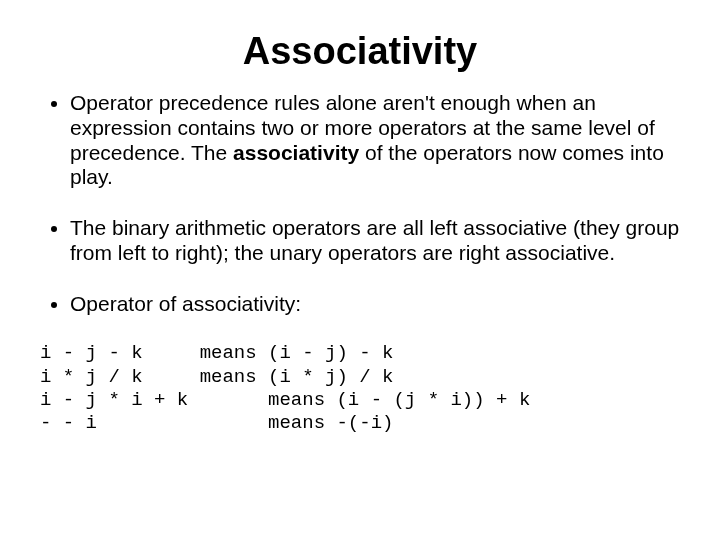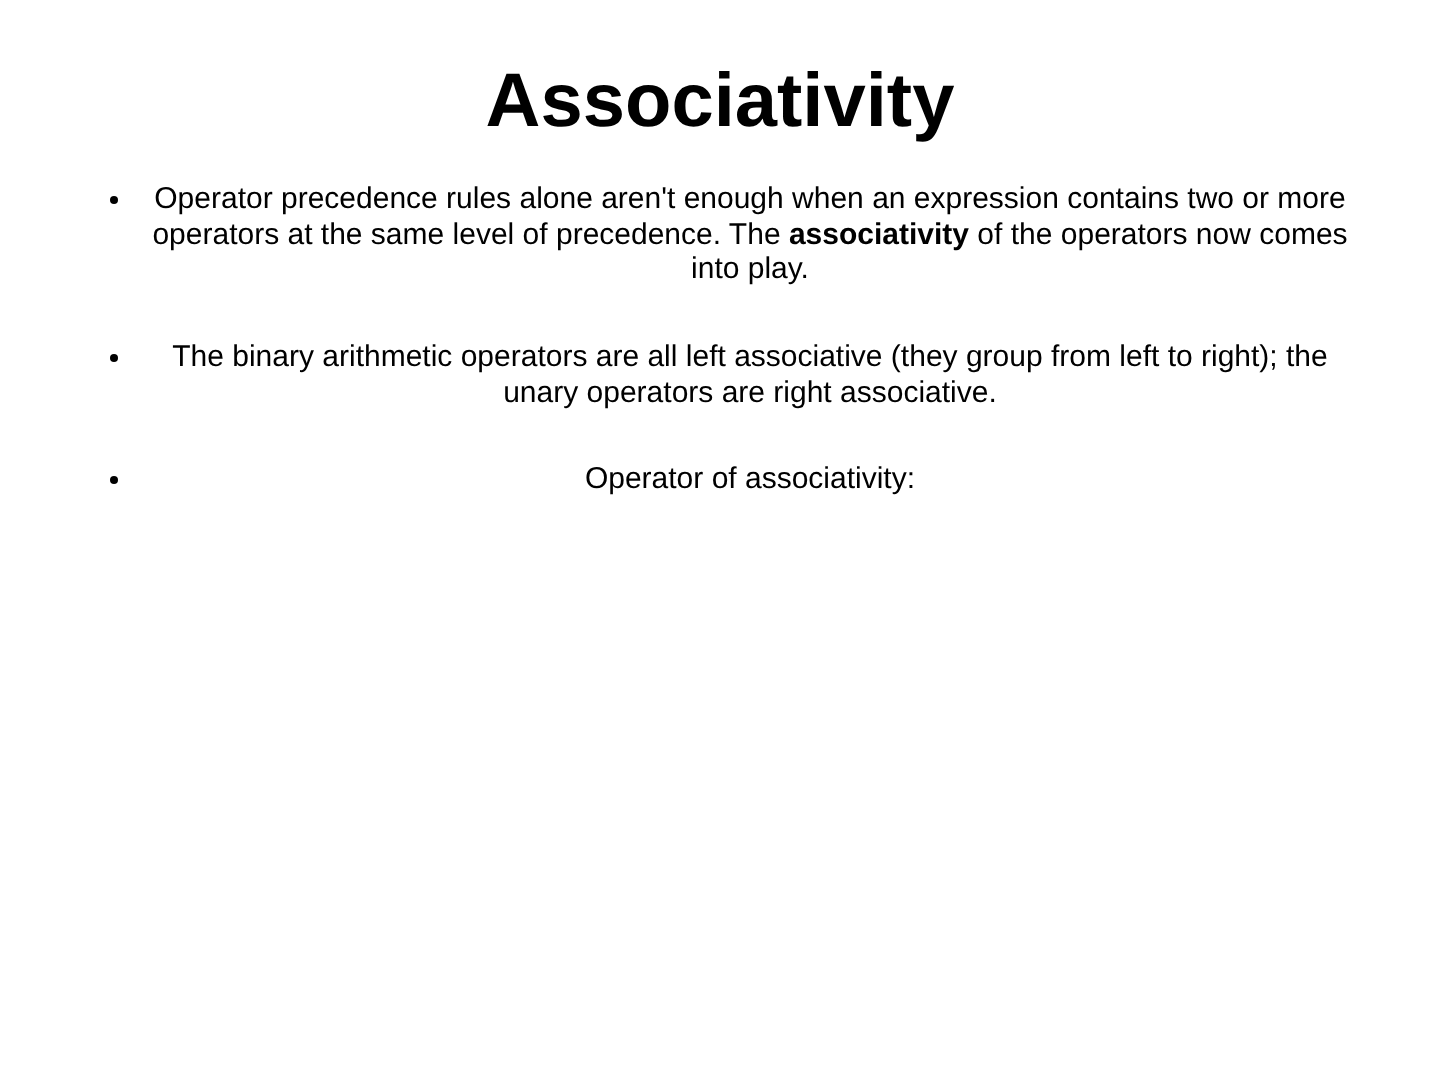--- a/index.html
+++ b/index.html
@@ -22,25 +22,24 @@
     font-size: 38px;
     font-weight: bold;
     margin: 10px 0 18px 0;
   }
   ul.bullets {
     list-style: disc;
     margin: 0;
     padding: 0 0 0 40px;
   }
   ul.bullets > li {
-    font-size: 15px;
+    font-size: 21px;
     line-height: 1.18;
     margin-bottom: 26px;
     padding-right: 10px;
-    text-align: center;
   }
   .assoc-word {
     font-weight: bold;
   }
   pre.examples {
     font-family: "Courier New", Courier, monospace;
     font-size: 19px;
     line-height: 1.22;
     margin: 0 0 0 10px;
     white-space: pre;
@@ -54,14 +53,18 @@
   <div class="title">Associativity</div>
 
   <ul class="bullets">
     <li>
       <span>Operator precedence rules alone aren't enough when an expression contains two or more operators at the same level of precedence. The </span><span class="assoc-word">associativity</span><span> of the operators now comes into play.</span>
     </li>
     <li>The binary arithmetic operators are all left associative (they group from left to right); the unary operators are right associative.</li>
     <li>Operator of associativity:</li>
   </ul>
 
+  <pre class="examples">i - j - k     means (i - j) - k
+i * j / k     means (i * j) / k
+i - j * i + k       means (i - (j * i)) + k
+- - i               means -(-i)</pre>
 
 </div>
 
 </body></html>

